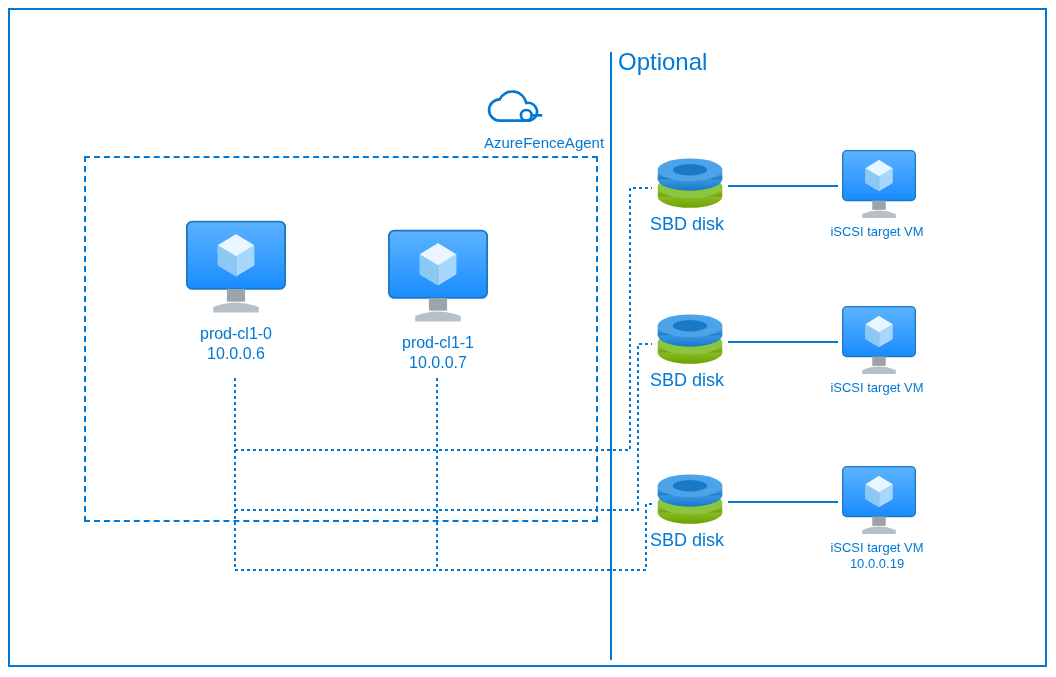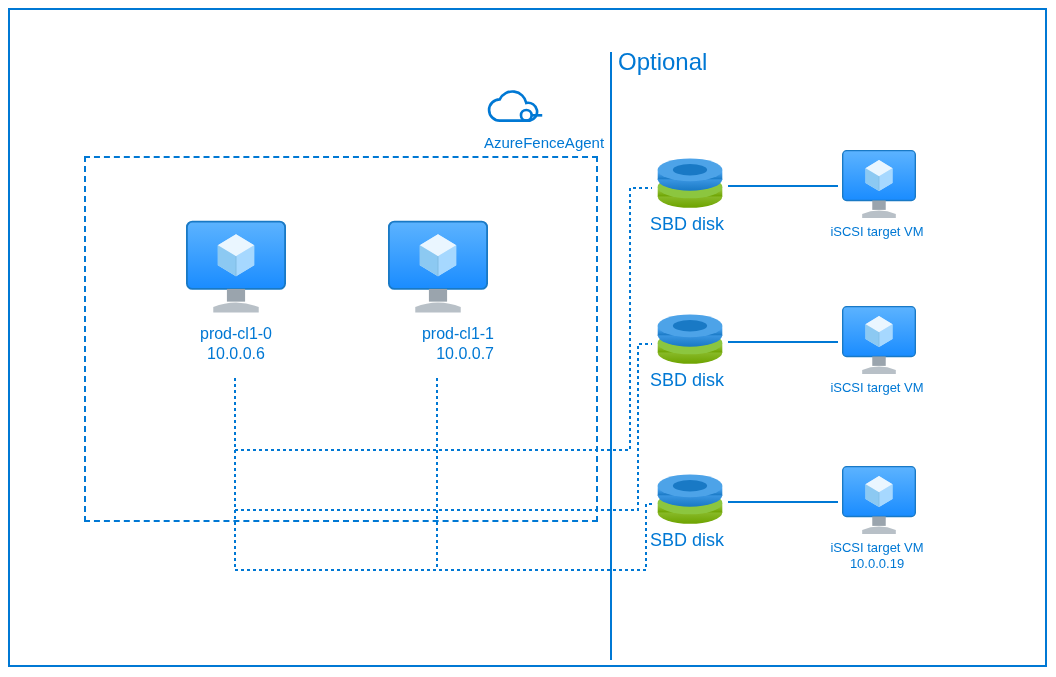--- a/index.html
+++ b/index.html
@@ -154,21 +154,21 @@
   <div class="vm" style="left:170px; top:208px;">
     <svg class="icon" width="112" height="100">
         <use href="#monitor"></use>
       </svg>
     <div class="label">
       <div>prod-cl1-0</div>
       <div>10.0.0.6</div>
     </div>
   </div>
 
-  <div class="vm" style="left:372px; top:208px;text-align:right;">
+  <div class="vm" style="left:372px; top:217px;">
     <svg class="icon" width="112" height="100">
         <use href="#monitor"></use>
       </svg>
     <div class="label">
       <div>prod-cl1-1</div>
       <div>10.0.0.7</div>
     </div>
   </div>
 
   <div class="disk-wrap" style="left:642px; top:148px;">

